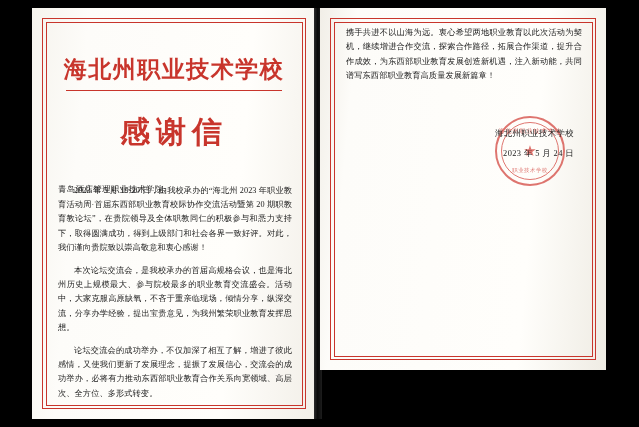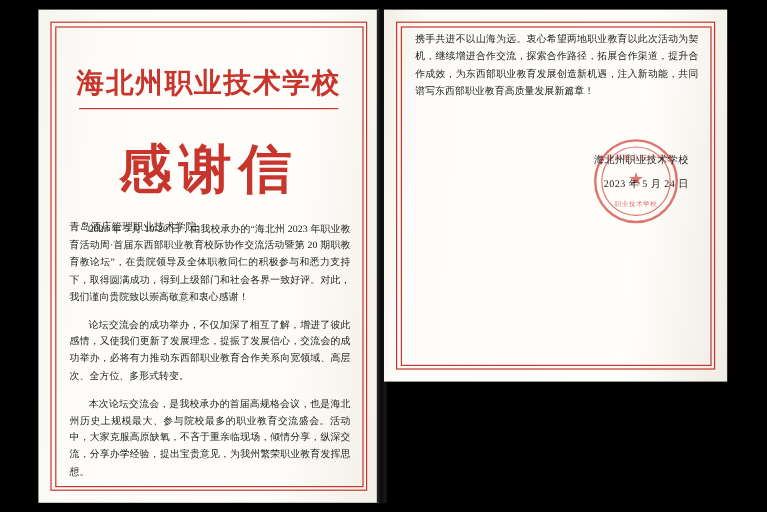--- a/index.html
+++ b/index.html
@@ -30,21 +30,21 @@
     left: 32px;
     top: 8px;
     width: 284px;
     height: 411px;
     background: linear-gradient(95deg, #f6f4ee 0%, #fdfcf9 18%, #fffefb 70%, #f2efe8 100%);
   }
   .page-right {
     left: 320px;
     top: 8px;
     width: 286px;
-    height: 310px;
+    height: 362px;
     background: linear-gradient(95deg, #f1eee7 0%, #fdfcf9 12%, #fffefb 72%, #efece4 100%);
   }
   .inner-border {
     position: absolute;
     left: 10px;
     top: 10px;
     right: 10px;
     bottom: 10px;
     border: 1.6px solid #c8352c;
     box-sizing: border-box;
@@ -79,21 +79,21 @@
     height: 1.4px;
     background: #c8352c;
   }
   .letter-title {
     position: absolute;
     left: 0;
     right: 0;
     top: 104px;
     text-align: center;
     color: #c8352c;
-    font-size: 44px;
+    font-size: 30px;
     font-weight: bold;
     letter-spacing: 6px;
   }
 
   .addressee {
     position: absolute;
     left: 26px;
     top: 176px;
     font-size: 8.5px;
     color: #1a1a1a;
@@ -220,22 +220,22 @@
     <div class="inner-border"></div>
 
     <div class="school-name">海北州职业技术学校</div>
     <div class="title-rule"></div>
     <div class="letter-title">感谢信</div>
 
     <div class="addressee">青岛酒店管理职业技术学院:</div>
 
     <div class="body-col">
       <p>2023 年 5 月 19-20 日，由我校承办的“海北州 2023 年职业教育活动周·首届东西部职业教育校际协作交流活动暨第 20 期职教育教论坛”，在贵院领导及全体职教同仁的积极参与和悉力支持下，取得圆满成功，得到上级部门和社会各界一致好评。对此，我们谨向贵院致以崇高敬意和衷心感谢！</p>
+      <p>本次论坛交流会，是我校承办的首届高规格会议，也是海北州历史上规模最大、参与院校最多的职业教育交流盛会。活动中，大家克服高原缺氧，不吝于重亲临现场，倾情分享，纵深交流，分享办学经验，提出宝贵意见，为我州繁荣职业教育发挥思想。</p>
       <p>论坛交流会的成功举办，不仅加深了相互了解，增进了彼此感情，又使我们更新了发展理念，提振了发展信心，交流会的成功举办，必将有力推动东西部职业教育合作关系向宽领域、高层次、全方位、多形式转变。</p>
-      <p>本次论坛交流会，是我校承办的首届高规格会议，也是海北州历史上规模最大、参与院校最多的职业教育交流盛会。活动中，大家克服高原缺氧，不吝于重亲临现场，倾情分享，纵深交流，分享办学经验，提出宝贵意见，为我州繁荣职业教育发挥思想。</p>
     </div>
   </div>
 
   <div class="spine"></div>
 
   <div class="page page-right">
     <div class="inner-border"></div>
 
     <div class="right-col">
       <p>携手共进不以山海为远。衷心希望两地职业教育以此次活动为契机，继续增进合作交流，探索合作路径，拓展合作渠道，提升合作成效，为东西部职业教育发展创造新机遇，注入新动能，共同谱写东西部职业教育高质量发展新篇章！</p>

